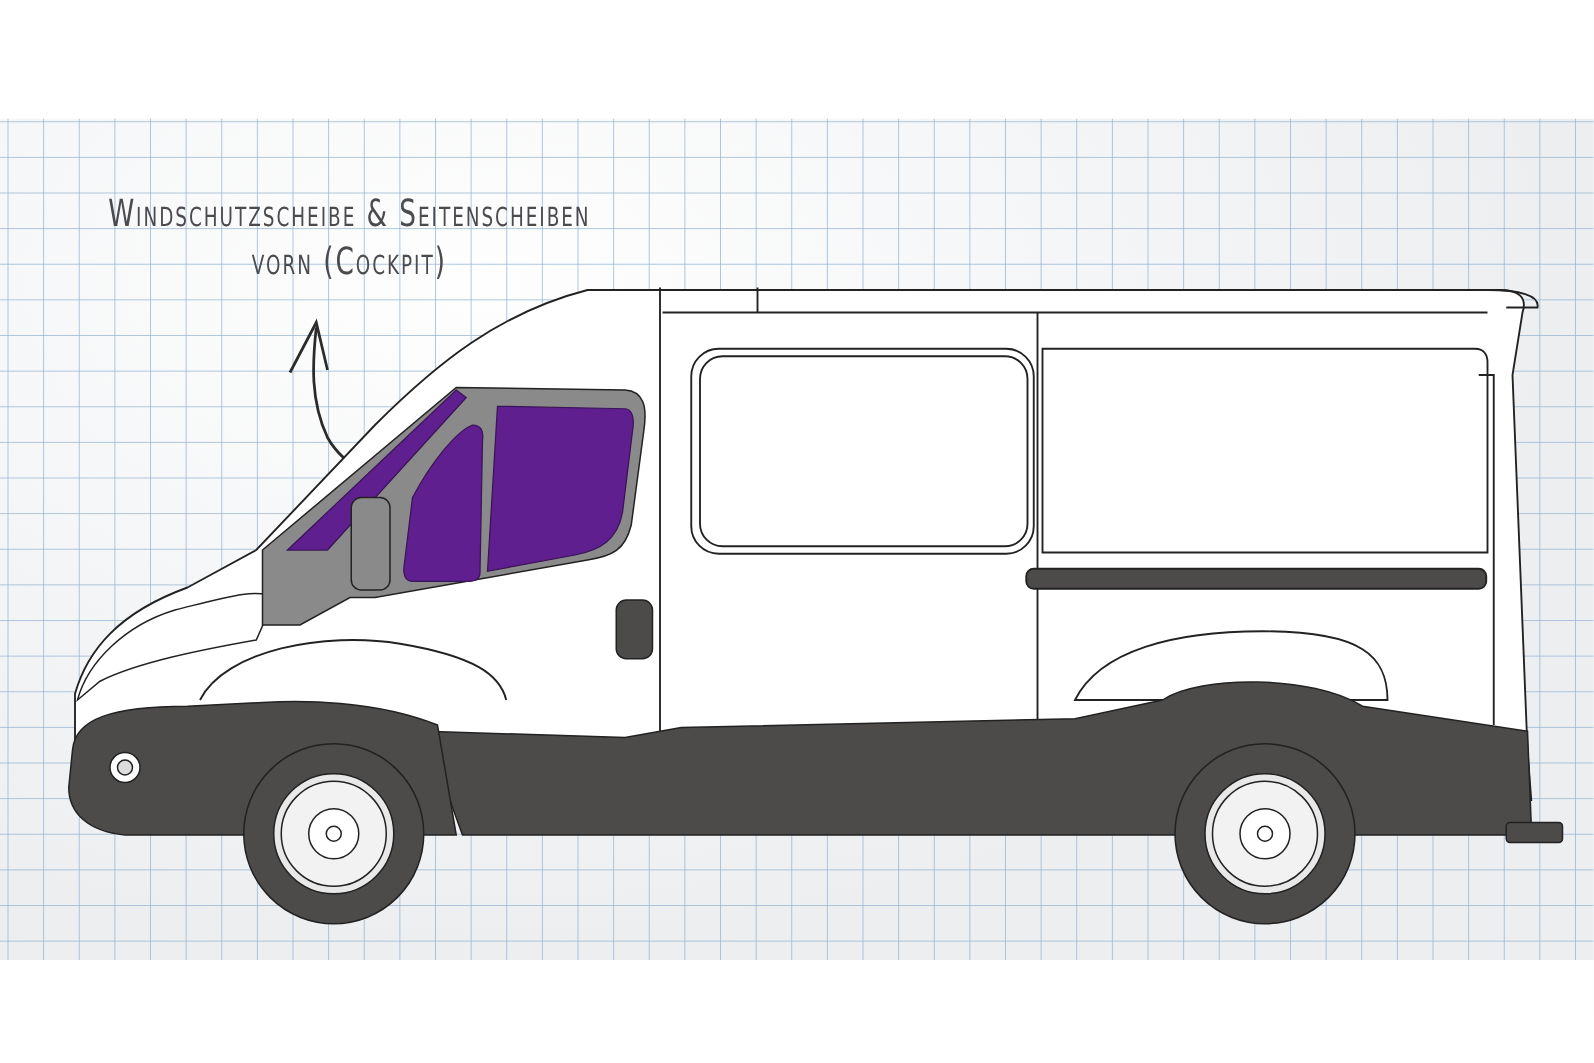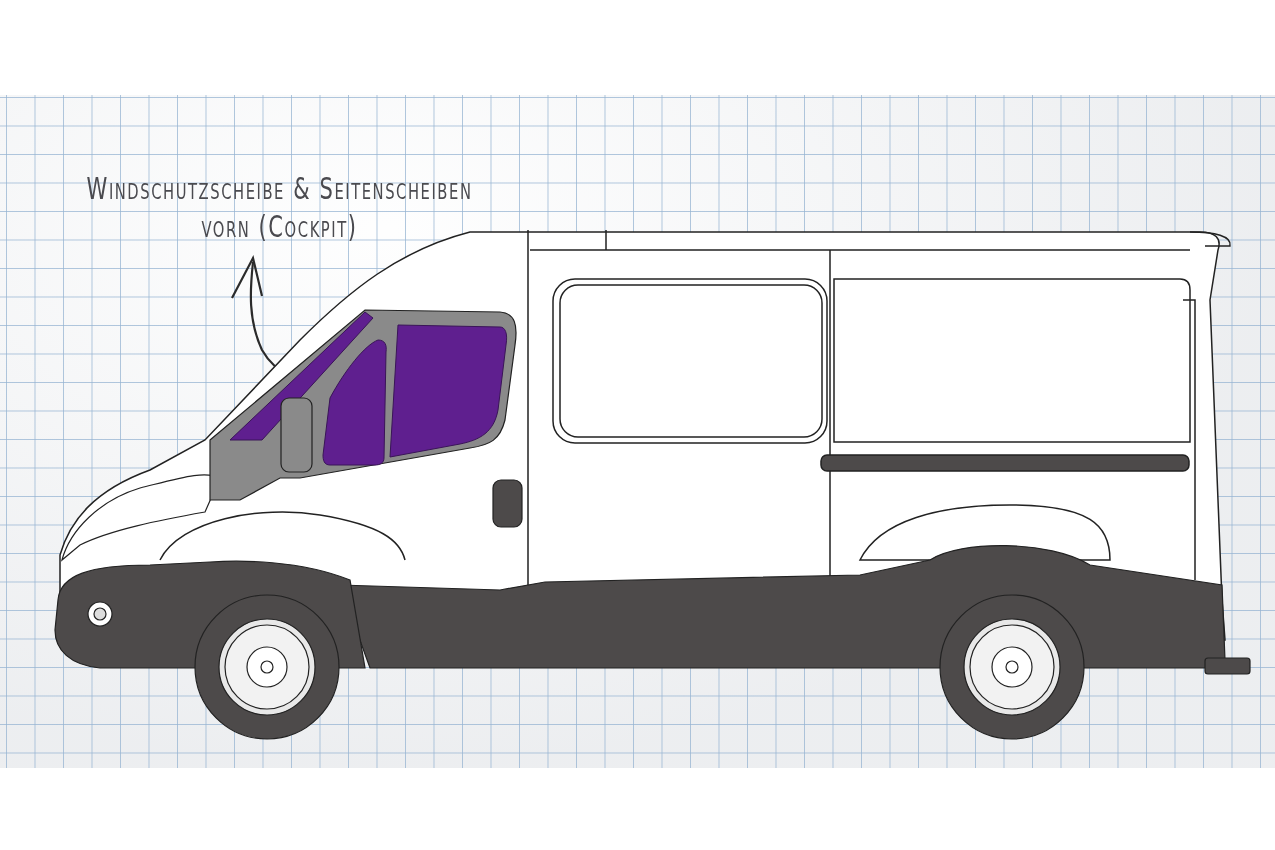--- a/index.html
+++ b/index.html
@@ -7,21 +7,21 @@
   .paper{position:absolute;left:0;top:95px;width:1275px;height:673px;
     background-color:#f6f7f8;
     background-image:
       linear-gradient(to right, rgba(150,180,210,0.75) 1px, transparent 1px),
       linear-gradient(to bottom, rgba(150,180,210,0.75) 1px, transparent 1px),
       radial-gradient(ellipse at 30% 20%, rgba(255,255,255,0.9), rgba(230,232,235,0.6) 70%);
     background-size:28.5px 28.5px, 28.5px 28.5px, 100% 100%;
     background-position:6px 0, 0 2px, 0 0;
   }
   .title{position:absolute;left:22px;top:148px;width:515px;text-align:center;color:#4a4a4f;
-    font-family:"DejaVu Sans Condensed","DejaVu Sans",sans-serif;font-variant:small-caps;letter-spacing:2px;line-height:48px;margin-top:17px;}
+    font-family:"DejaVu Sans Condensed","DejaVu Sans",sans-serif;font-variant:small-caps;letter-spacing:2px;line-height:48px;}
   .title .l1{font-size:30px;display:block;transform:scaleX(0.78);transform-origin:center;white-space:nowrap;}
   .title .l2{font-size:30px;display:block;transform:scaleX(0.78);transform-origin:center;white-space:nowrap;margin-top:-10px;}
   svg.van{position:absolute;left:0;top:0;}
 </style>
 </head>
 <body>
 
 <div class="paper"></div>
 
 <div class="title">

